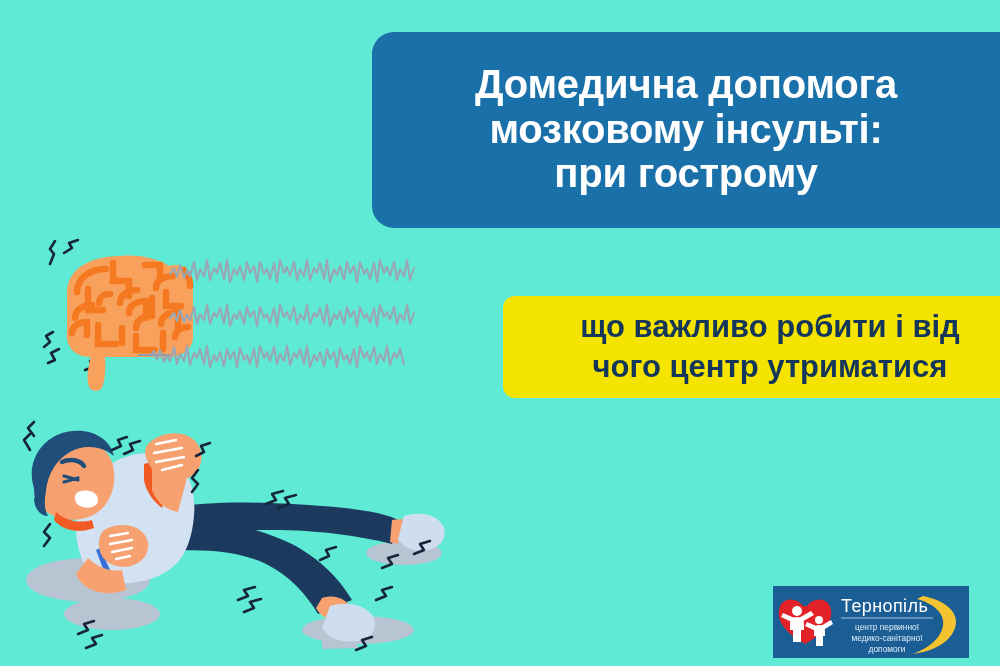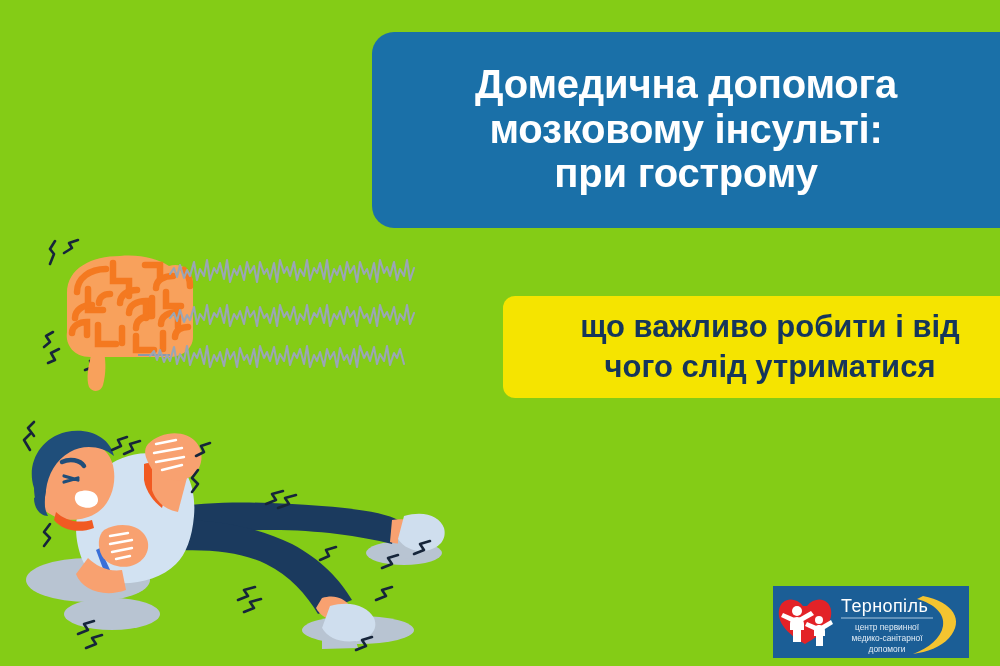--- a/index.html
+++ b/index.html
@@ -8,21 +8,21 @@
     padding: 0;
     background: #ffffff;
   }
   body {
     font-family: "Liberation Sans", sans-serif;
   }
   #poster {
     position: relative;
     width: 1000px;
     height: 666px;
-    background: #84cc16;
+    background: #5eead4;
     overflow: hidden;
   }
 
   
   .title-banner {
     position: absolute;
     left: 372px;
     top: 32px;
     width: 628px;
     height: 196px;
@@ -104,21 +104,21 @@
 <div id="poster">
 
   <div class="title-banner">
     <div class="title-line">Домедична допомога</div>
     <div class="title-line">мозковому інсульті:</div>
     <div class="title-line">при гострому</div>
   </div>
 
   <div class="subtitle-box">
     <div class="subtitle-line">що важливо робити і від</div>
-    <div class="subtitle-line">чого слід утриматися</div>
+    <div class="subtitle-line">чого центр утриматися</div>
   </div>
 
   <div class="brain-art">
     <svg width="405" height="170" viewBox="0 0 405 170" xmlns="http://www.w3.org/2000/svg">
 
       <g stroke="#16253a" stroke-width="2.6" fill="none" stroke-linecap="round" stroke-linejoin="round">
         <path d="M20 32 L24 22 L20 17 L25 9"></path>
         <path d="M34 21 L42 16 L39 11 L48 8"></path>
         <path d="M14 115 L20 110 L16 104 L23 100"></path>
         <path d="M18 131 L25 128 L21 121 L29 117"></path>

